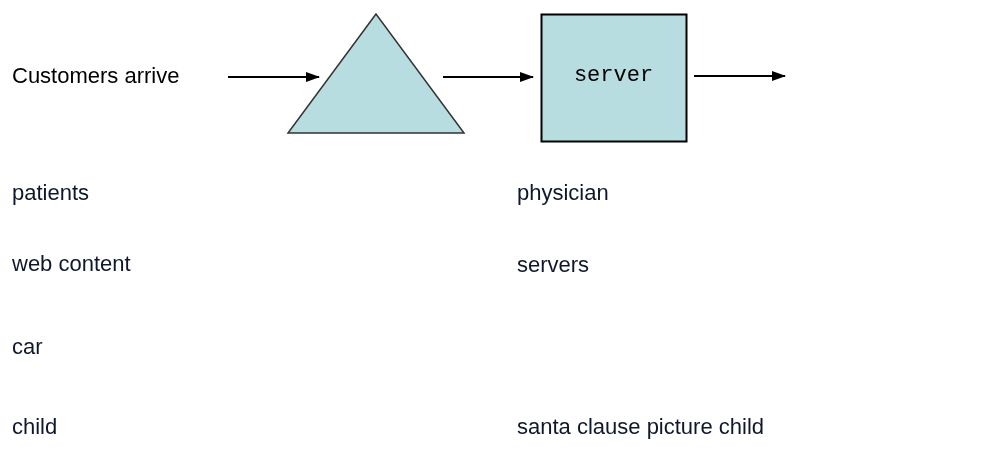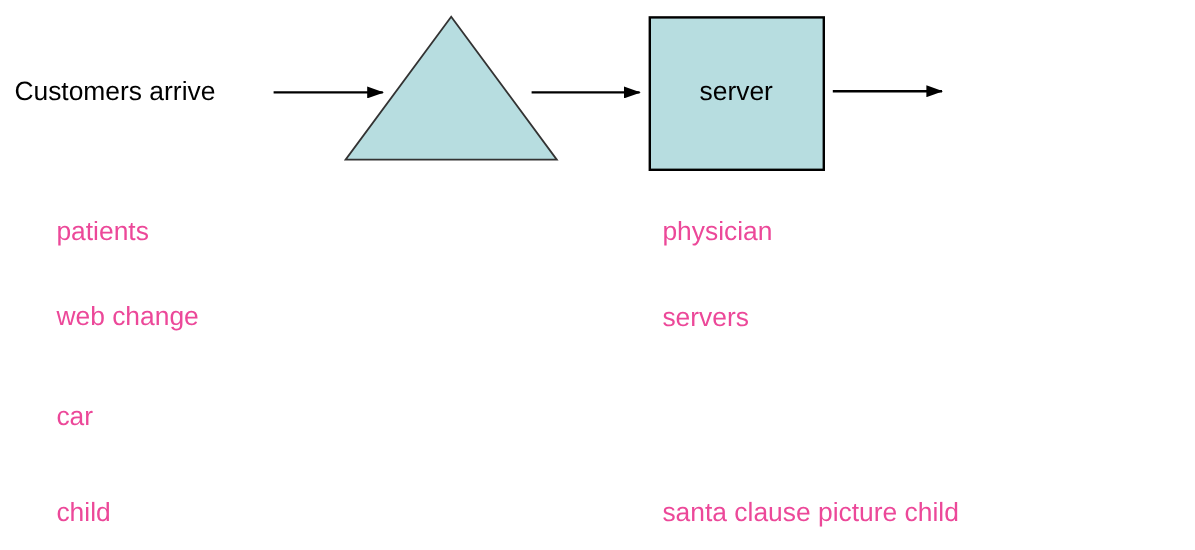--- a/index.html
+++ b/index.html
@@ -25,22 +25,21 @@
     line-height: 26px;
     white-space: nowrap;
     color: #000000;
   }
   .label.centered { text-align: center; }
   .example-item {
     position: absolute;
     font-size: 22px;
     line-height: 26px;
     white-space: nowrap;
-    color: #ec4899;
-    margin-left: 35px;
+    color: #0f172a;
   }
 </style>
 </head>
 <body>
 
 <div class="canvas">
 
   <svg class="diagram-svg" viewBox="0 0 996 458" xmlns="http://www.w3.org/2000/svg">
     <defs>
       <marker id="arrowhead" markerUnits="userSpaceOnUse" markerWidth="14" markerHeight="10" refX="13" refY="5" orient="auto">
@@ -55,25 +54,25 @@
     <line x1="443" y1="77" x2="533" y2="77" stroke="#000000" stroke-width="2" marker-end="url(#arrowhead)"></line>
 
     <rect x="541.5" y="14.5" width="145" height="127" stroke="#000000" stroke-width="2" fill="#b7dde0"></rect>
 
     <line x1="694" y1="76" x2="785" y2="76" stroke="#000000" stroke-width="2" marker-end="url(#arrowhead)"></line>
   </svg>
 
   <span class="label" style="left:12px; top:63px;">Customers arrive</span>
 
 
-  <span class="label centered" style="left:541px; top:63px; width:145px;">server</span>
+  <span class="label centered" style="left:541px; top:63px; width:145px;font-family:Liberation Mono, monospace;">server</span>
 
 
   <div class="example-item" style="left:12px; top:180px;">patients</div>
-  <div class="example-item" style="left:12px; top:251px;">web change</div>
+  <div class="example-item" style="left:12px; top:251px;">web content</div>
   <div class="example-item" style="left:12px; top:334px;">car</div>
   <div class="example-item" style="left:12px; top:414px;">child</div>
 
   <div class="example-item" style="left:517px; top:252px;">servers</div>
   <div class="example-item" style="left:517px; top:180px;">physician</div>
   <div class="example-item" style="left:517px; top:414px;">santa clause picture child</div>
 
 </div>
 
 </body></html>

